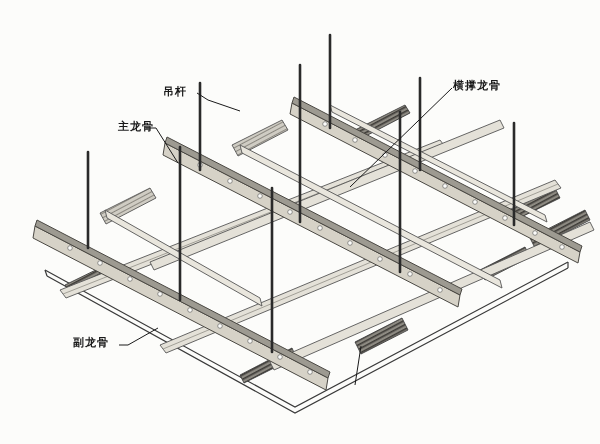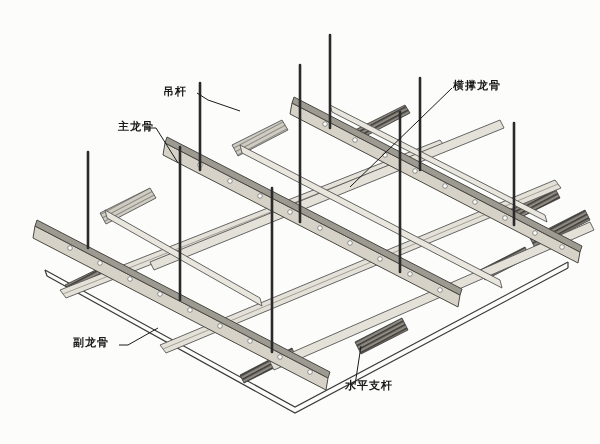--- a/index.html
+++ b/index.html
@@ -128,14 +128,13 @@
       <line x1="452" y1="88" x2="350" y2="187"></line>
       <polyline points="119,345 128,345 158,328"></polyline>
       <line x1="355" y1="385" x2="361" y2="346"></line>
     </g>
   </svg>
 
   <span class="label" style="left:163px; top:84px;">吊杆</span>
   <span class="label" style="left:82px; top:119px;margin-left:36px;">主龙骨</span>
   <span class="label" style="left:453px; top:78px;">横撑龙骨</span>
   <span class="label" style="left:73px; top:335px;">副龙骨</span>
-  <span class="label" style="left:345px; top:378px;">水平支杆</span>
 </div>
 
 </body></html>

